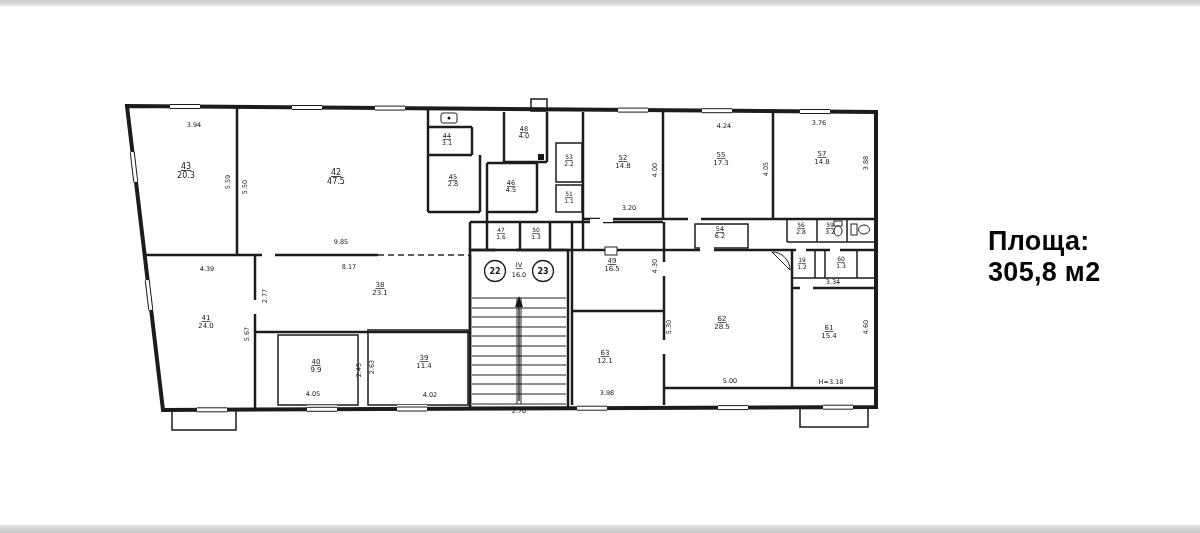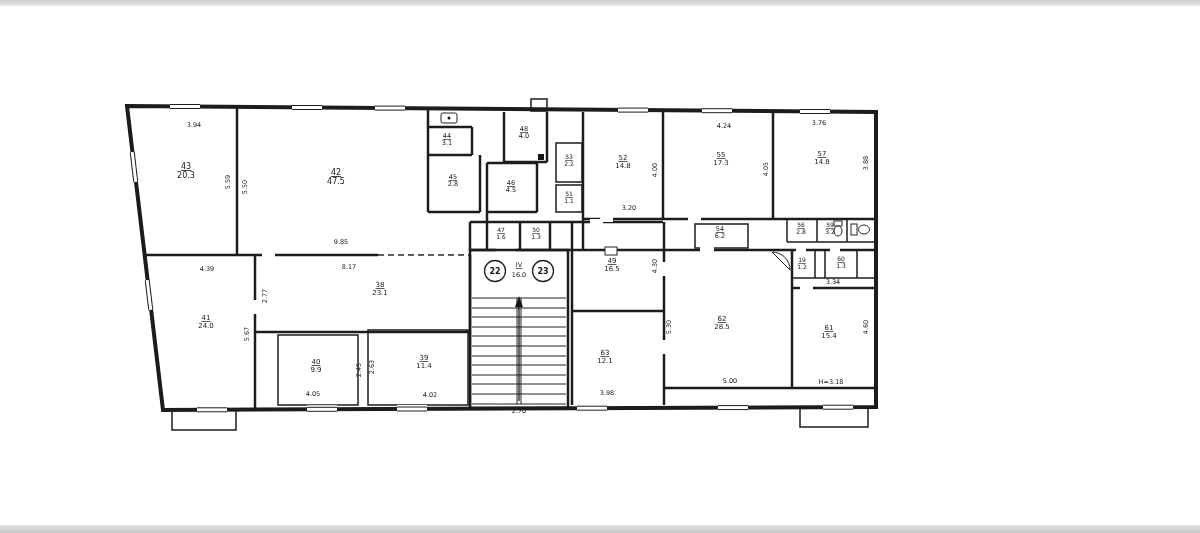--- a/index.html
+++ b/index.html
@@ -278,14 +278,16 @@
       <text x="768" y="169" text-anchor="middle" transform="rotate(-90 768 169)">4.05</text>
       <text x="819" y="125" text-anchor="middle">3.76</text>
       <text x="868" y="163" text-anchor="middle" transform="rotate(-90 868 163)">3.88</text>
       <text x="833" y="284" text-anchor="middle">3.34</text>
       <text x="868" y="327" text-anchor="middle" transform="rotate(-90 868 327)">4.60</text>
       <text x="831" y="384" text-anchor="middle">H=3.18</text>
     </g>
   </svg>
 
   <div class="area-summary">
+    <div>Площа:</div>
+    <div>305,8 м2</div>
   </div>
 </div>
 
 </body></html>

